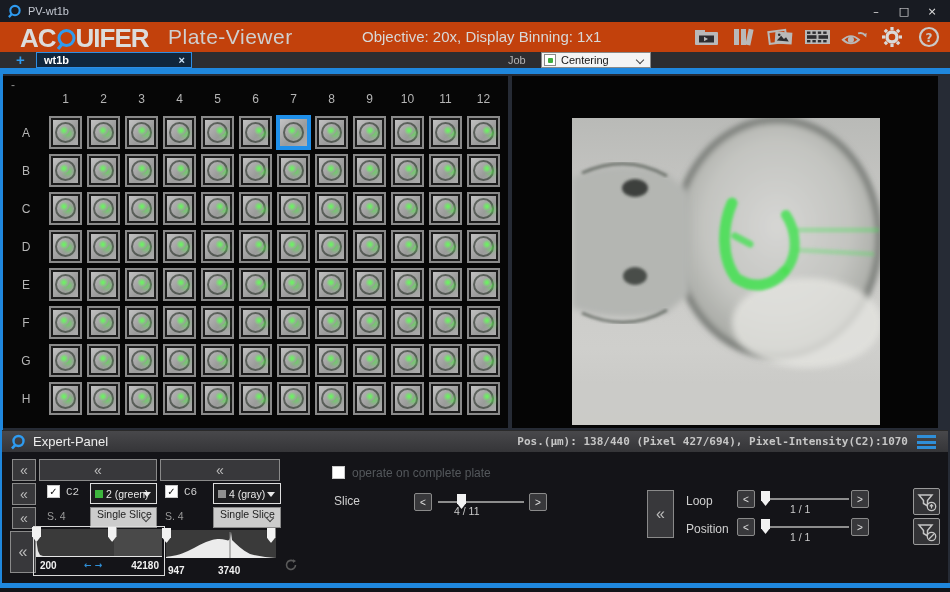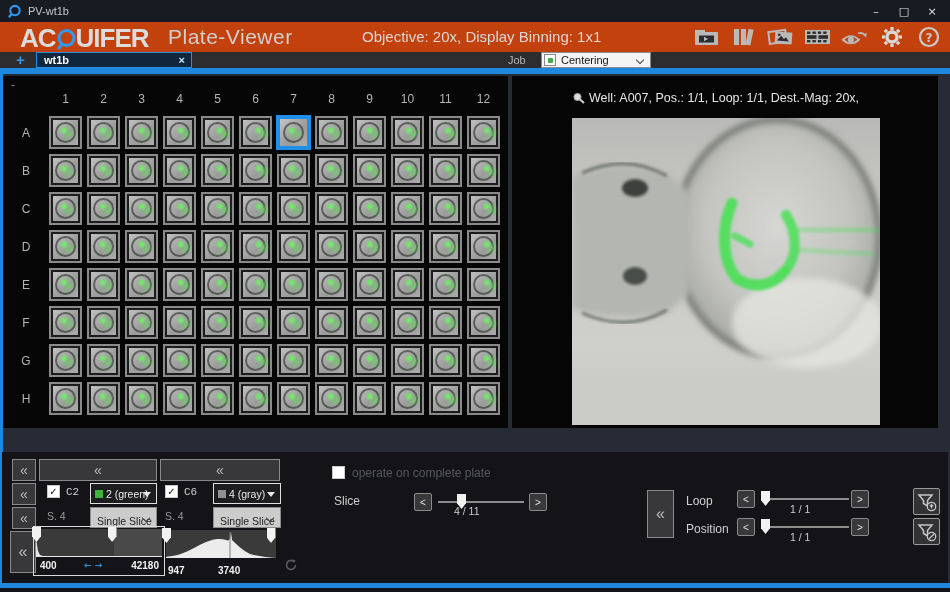--- a/index.html
+++ b/index.html
@@ -89,21 +89,21 @@
   .cb { position:absolute; width:13px; height:13px; background:#ffffff; border:1px solid #c9c9c9;
         display:flex; align-items:center; justify-content:center;
         font-family:"DejaVu Sans",sans-serif; font-size:10px; font-weight:bold; color:#111; }
   .cb-label { position:absolute; font-size:11px; color:#d0d0d0;font-family:Liberation Mono, monospace; }
   .drop-dark { position:absolute; height:21px; background:#1d1d1f; border:1px solid #dfdfdf;
                display:flex; align-items:center; color:#e9e9e9; font-size:10.5px; }
   .drop-dark .swatch { width:8px; height:8px; margin-left:4px; margin-right:3px; }
   .tri { position:absolute; right:5px; top:8px; width:0; height:0; border-left:4px solid transparent;
          border-right:4px solid transparent; border-top:5px solid #e8e8e8; }
   .drop-light { position:absolute; height:21px; background:#cccccc; border:1px solid #8a8a8a;
-                display:flex; align-items:flex-end; color:#222; font-size:10.5px; }
+                display:flex; align-items:flex-start; color:#222; font-size:10.5px; }
   .drop-light span { margin-left:6px; }
   .s4 { position:absolute; font-size:10.5px; color:#9a9a9a; }
 
   .hist-frame { position:absolute; left:31px; top:74px; width:132px; height:50px; border:1px solid #d9d9d9; }
   .hist-area { position:relative; margin:2px; height:28px; background:#3a3a3a; }
   .hist-area2 { position:absolute; left:164px; top:78px; width:110px; height:28px; background:#3a3a3a; }
   .hist-labels { position:relative; height:14px; color:#f0f0f0; font-size:10px; font-weight:bold; }
   .hl-min { position:absolute; left:6px; top:1px; }
   .hl-max { position:absolute; right:5px; top:1px; }
   .hl-arrows { position:absolute; left:50px; top:1px; color:#2f8fd6; font-family:"DejaVu Sans",sans-serif; font-size:9px; }
@@ -648,27 +648,20 @@
           <i class="blob" style="left: 12px; top: 8px;"></i>
         </div>
         <div class="well">
           <i class="ring" style="left: 4px;"></i>
           <i class="blob" style="left: 13px; top: 8px;"></i>
         </div>
       </div>
   </div>
 
   <div class="preview-panel">
-    <div class="preview-info">
-      <svg width="13" height="13" viewBox="0 0 13 13">
-        <circle cx="5.5" cy="5" r="3.6" fill="#ddd" stroke="#999" stroke-width="1"></circle>
-        <line x1="8" y1="7.5" x2="12" y2="11" stroke="#cfcfcf" stroke-width="2"></line>
-      </svg>
-      <span>Well: A007, Pos.: 1/1, Loop: 1/1, Dest.-Mag: 20x,</span>
-    </div>
     <div class="preview-img">
       <svg width="308" height="307" viewBox="0 0 308 307">
         <defs>
           <radialGradient id="yolk" cx="50%" cy="45%" r="60%">
             <stop offset="0%" stop-color="#d6d6d4"></stop>
               <stop offset="60%" stop-color="#c3c4c0"></stop>
             <stop offset="88%" stop-color="#a9aba6"></stop>
               <stop offset="100%" stop-color="#6f746e"></stop>
           </radialGradient>
           <linearGradient id="bg" x1="0" y1="0" x2="0" y2="1">
@@ -699,20 +692,33 @@
           <path d="M214,97 C224,112 227,136 214,152" fill="none" stroke="#49e055" stroke-width="10" stroke-linecap="round" opacity=".85"></path>
           <path d="M163,118 L178,126" stroke="#49e055" stroke-width="7" stroke-linecap="round" opacity=".8"></path>
           <path d="M225,112 L305,112" stroke="#49e055" stroke-width="5" stroke-linecap="round" opacity=".35"></path>
           <path d="M225,132 L300,136" stroke="#49e055" stroke-width="5" stroke-linecap="round" opacity=".3"></path>
         </g>
         <rect x="0" y="265" width="308" height="42" fill="#cbcbc8" opacity=".9"></rect>
       </svg>
     </div>
   </div>
 
+  <div class="xp-header">
+    <svg width="16" height="16" viewBox="0 0 16 16" style="margin-left:8px">
+      <circle cx="8.5" cy="7" r="5" fill="none" stroke="#2e9bf0" stroke-width="2.4"></circle>
+      <line x1="2" y1="14.5" x2="5.4" y2="10.8" stroke="#2e9bf0" stroke-width="2.6"></line>
+    </svg>
+    <span class="xp-title">Expert-Panel</span>
+    <span class="xp-status">Pos.(µm): 138/440 (Pixel 427/694), Pixel-Intensity(C2):1070</span>
+    <span class="hamburger">
+        <i></i>
+        <i></i>
+        <i></i>
+      </span>
+  </div>
 
   <div class="xp-body">
 
     <div class="btn" style="left:10px;top:7px;width:24px;height:22px">«</div>
     <div class="btn" style="left:10px;top:31px;width:24px;height:22px">«</div>
     <div class="btn" style="left:10px;top:55px;width:24px;height:22px">«</div>
     <div class="btn" style="left:8px;top:79px;width:26px;height:42px;font-size:16px">«</div>
 
     <div class="btn" style="left:37px;top:7px;width:118px;height:22px">«</div>
     <div class="btn" style="left:158px;top:7px;width:120px;height:22px">«</div>
@@ -747,21 +753,21 @@
     <div class="hist-frame">
       <div class="hist-area">
         <svg width="100%" height="100%" viewBox="0 0 126 28" preserveAspectRatio="none">
           <rect x="78" y="0" width="48" height="28" fill="rgba(255,255,255,.08)"></rect>
           <path d="M0,8 L1,16 2,22 4,26 7,27 L126,27 L126,28 L0,28 Z" fill="#e6e6e6"></path>
         </svg>
         <div class="handle" style="left:-4px"></div>
         <div class="handle" style="left:calc(60% - 4px)"></div>
       </div>
       <div class="hist-labels">
-        <span class="hl-min">400</span>
+        <span class="hl-min">200</span>
         <span class="hl-arrows">← →</span>
         <span class="hl-max">42180</span>
       </div>
     </div>
 
     <div class="hist-area2">
       <svg width="100%" height="100%" viewBox="0 0 110 28" preserveAspectRatio="none">
         <path d="M0,28 L0,27 C6,26 14,25 22,21 C30,17 38,12 46,10 C52,8.5 56,9 60,10 C62,10.5 63,11 64,8 L65,2 L66,10 C70,14 76,20 84,24 C92,26.5 102,27.5 110,28 Z" fill="#ececec"></path>
         <line x1="64" y1="2" x2="64" y2="28" stroke="#7c7c7c" stroke-width="1"></line>
       </svg>

